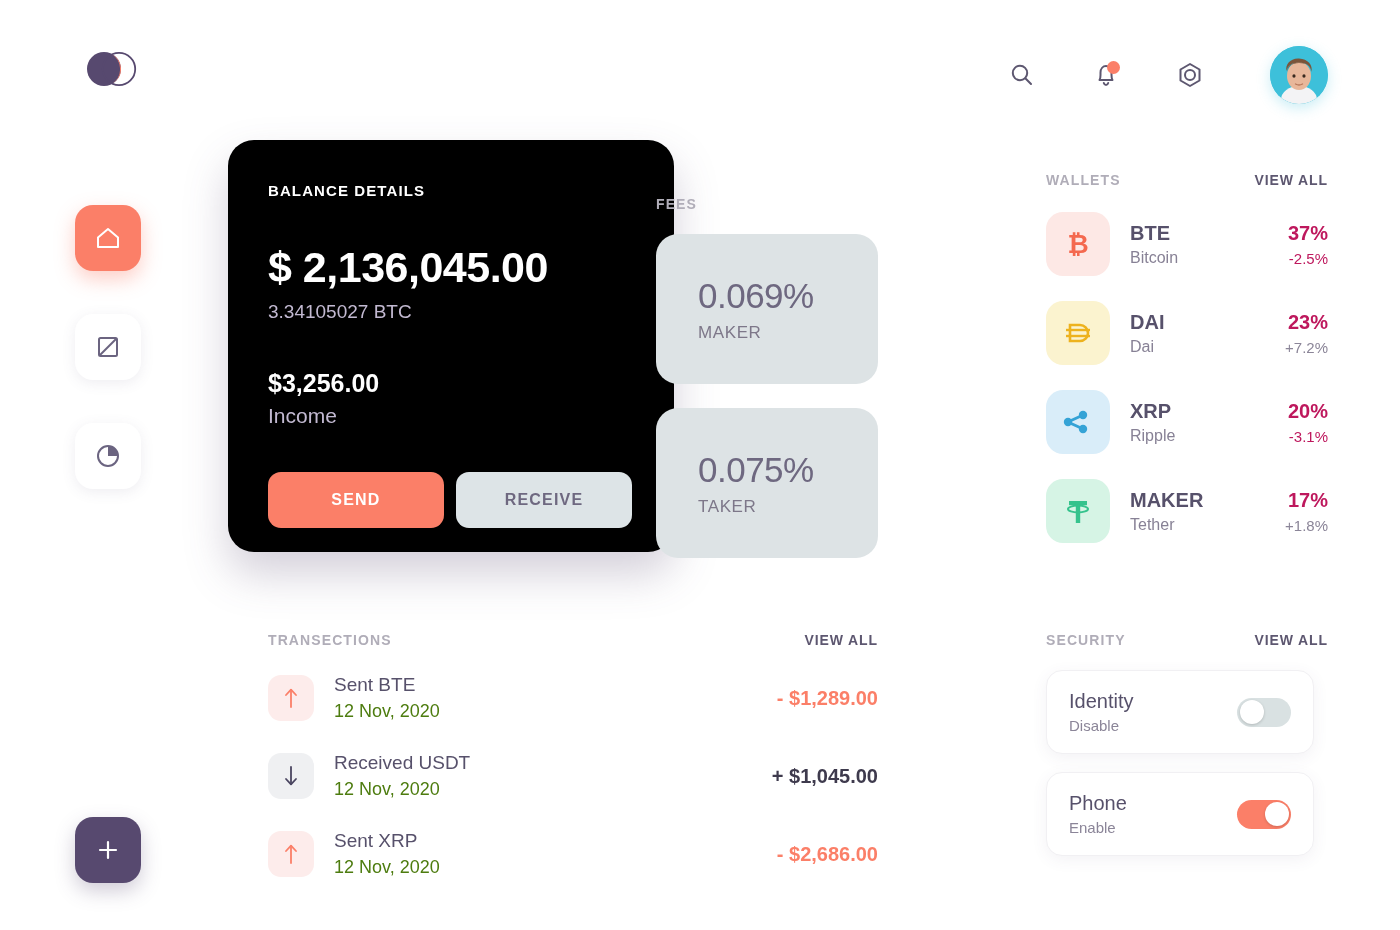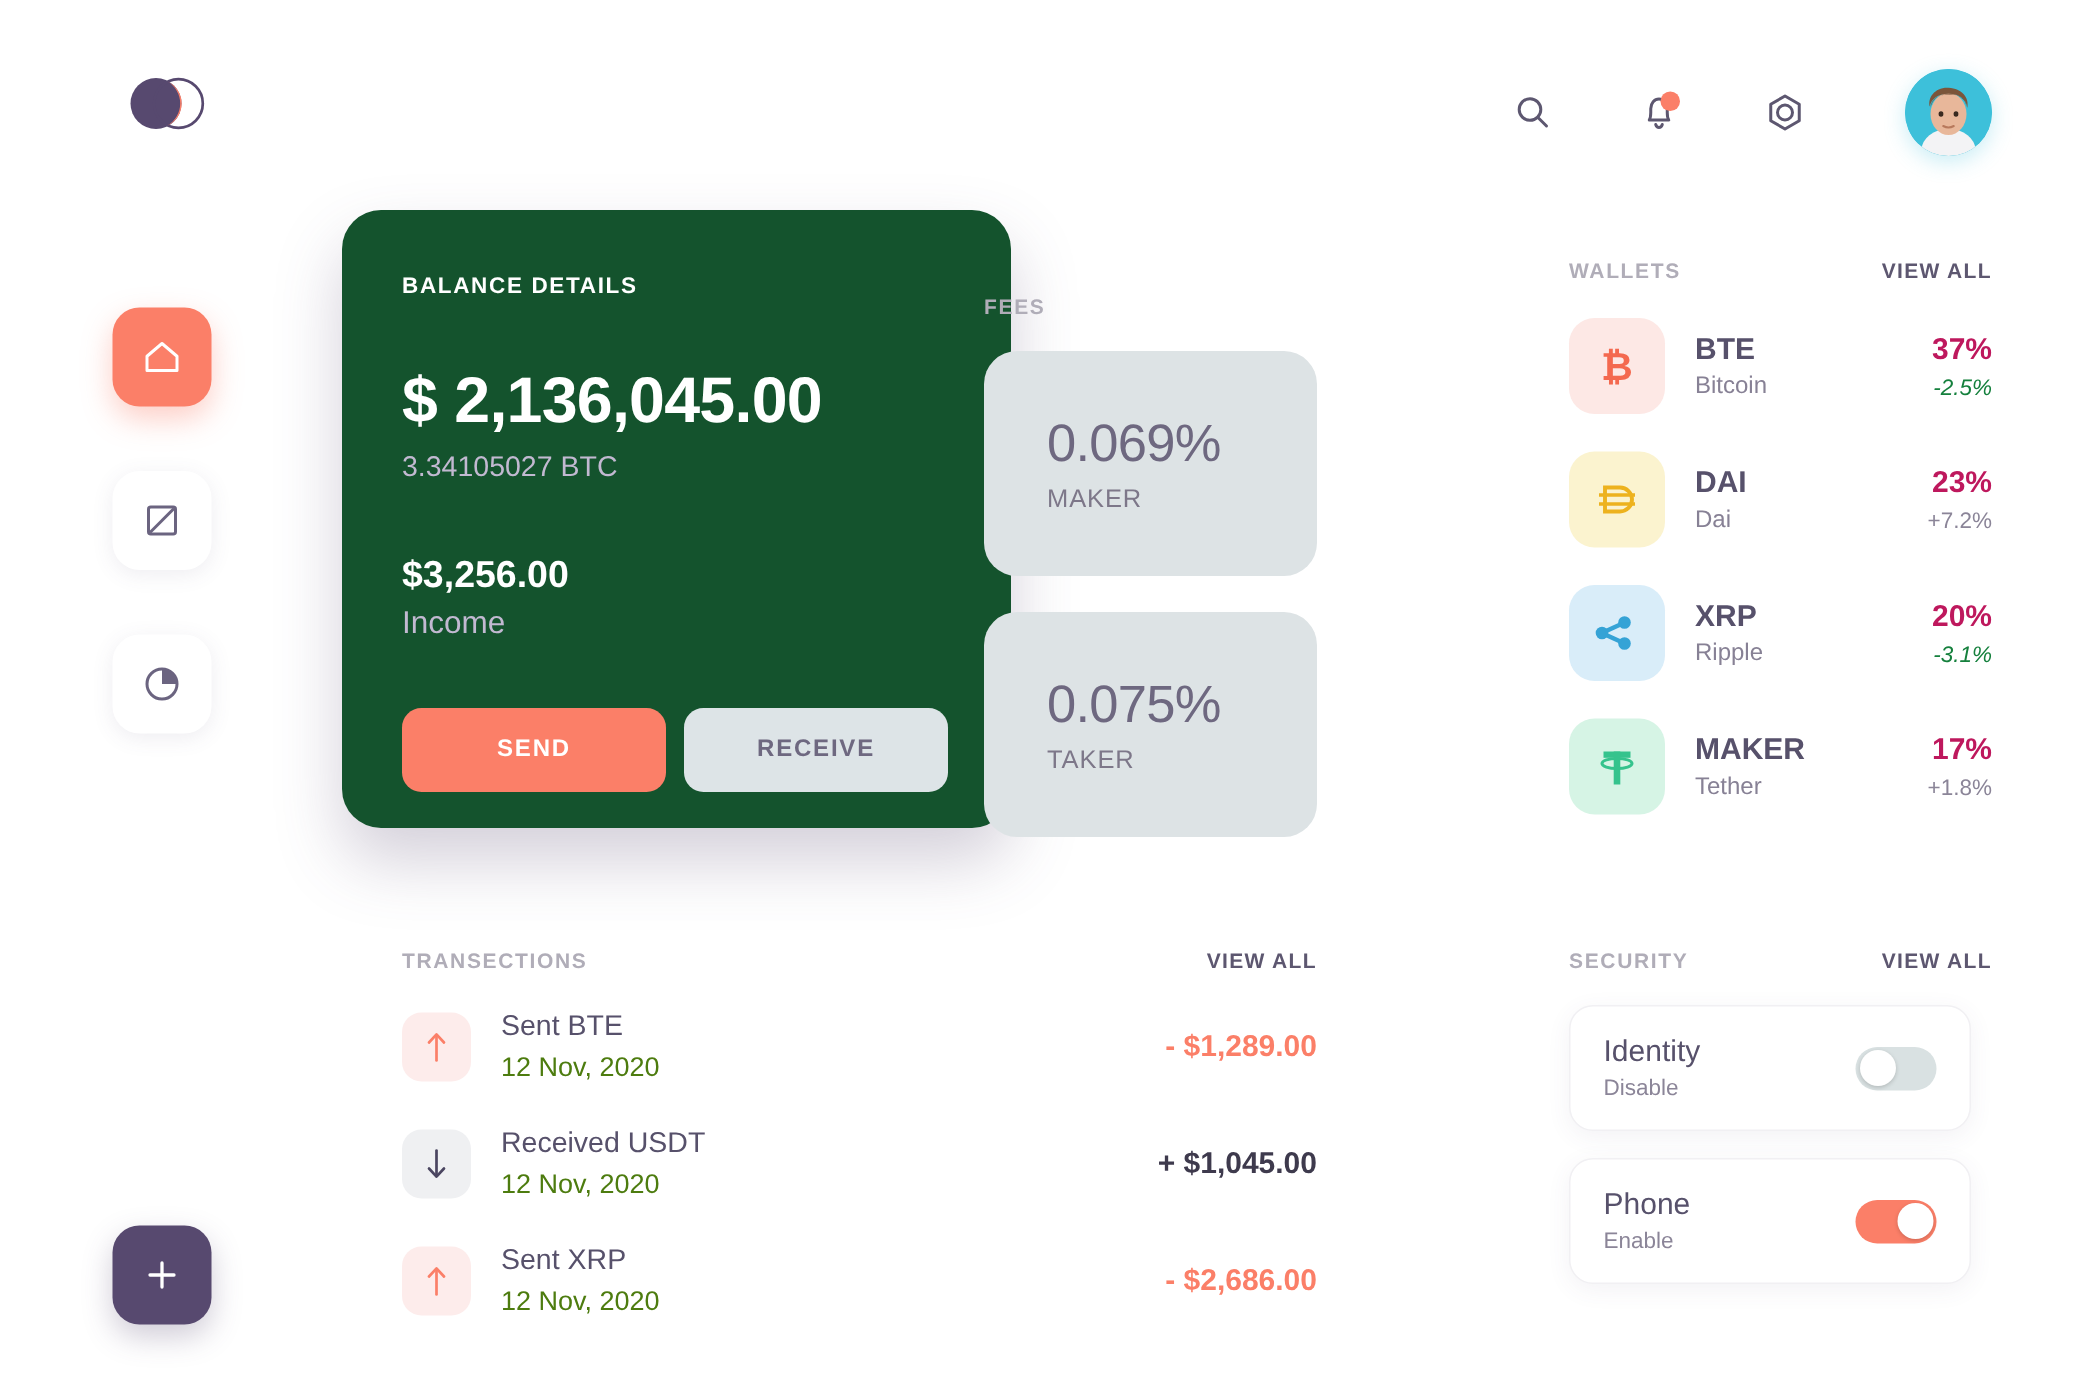--- a/index.html
+++ b/index.html
@@ -71,21 +71,21 @@
     overflow: hidden;
     box-shadow: 0 4px 14px rgba(61, 192, 218, 0.28);
     position: relative;
     margin-left: 18px;
   }
 
   
   .balance-card {
     position: absolute; left: 228px; top: 140px;
     width: 446px; height: 412px;
-    background: #14532d;
+    background: #000000;
     border-radius: 26px;
     box-shadow: 0 22px 44px rgba(87, 73, 111, 0.26);
     padding: 42px 40px;
   }
   .bal-label {
     font-size: 15px; font-weight: bold; letter-spacing: 1.1px;
     color: #ffffff;
   }
   .bal-amount {
     margin-top: 44px;
@@ -146,21 +146,21 @@
     width: 64px; height: 64px; border-radius: 17px;
     display: flex; align-items: center; justify-content: center;
     flex: none;
   }
   .wallet-name { margin-left: 20px; flex: 1; }
   .coin-sym { font-size: 20px; font-weight: bold; color: #57516b; }
   .coin-full { margin-top: 4px; font-size: 16px; color: #878195; }
   .wallet-num { text-align: right; }
   .coin-pct { font-size: 20px; font-weight: bold; color: #be185d; }
   .coin-chg { margin-top: 5px; font-size: 15px; color: #8b8598; }
-  .coin-chg.neg { color: #15803d; font-style: italic; }
+  .coin-chg.neg { color: #be185d; }
 
   
   .transactions { position: absolute; left: 268px; top: 632px; width: 610px; }
   .tx-list { margin-top: 6px; }
   .tx-row { display: flex; align-items: center; height: 56px; margin-top: 22px; }
   .tx-ico {
     width: 46px; height: 46px; border-radius: 13px;
     display: flex; align-items: center; justify-content: center;
     flex: none;
   }

